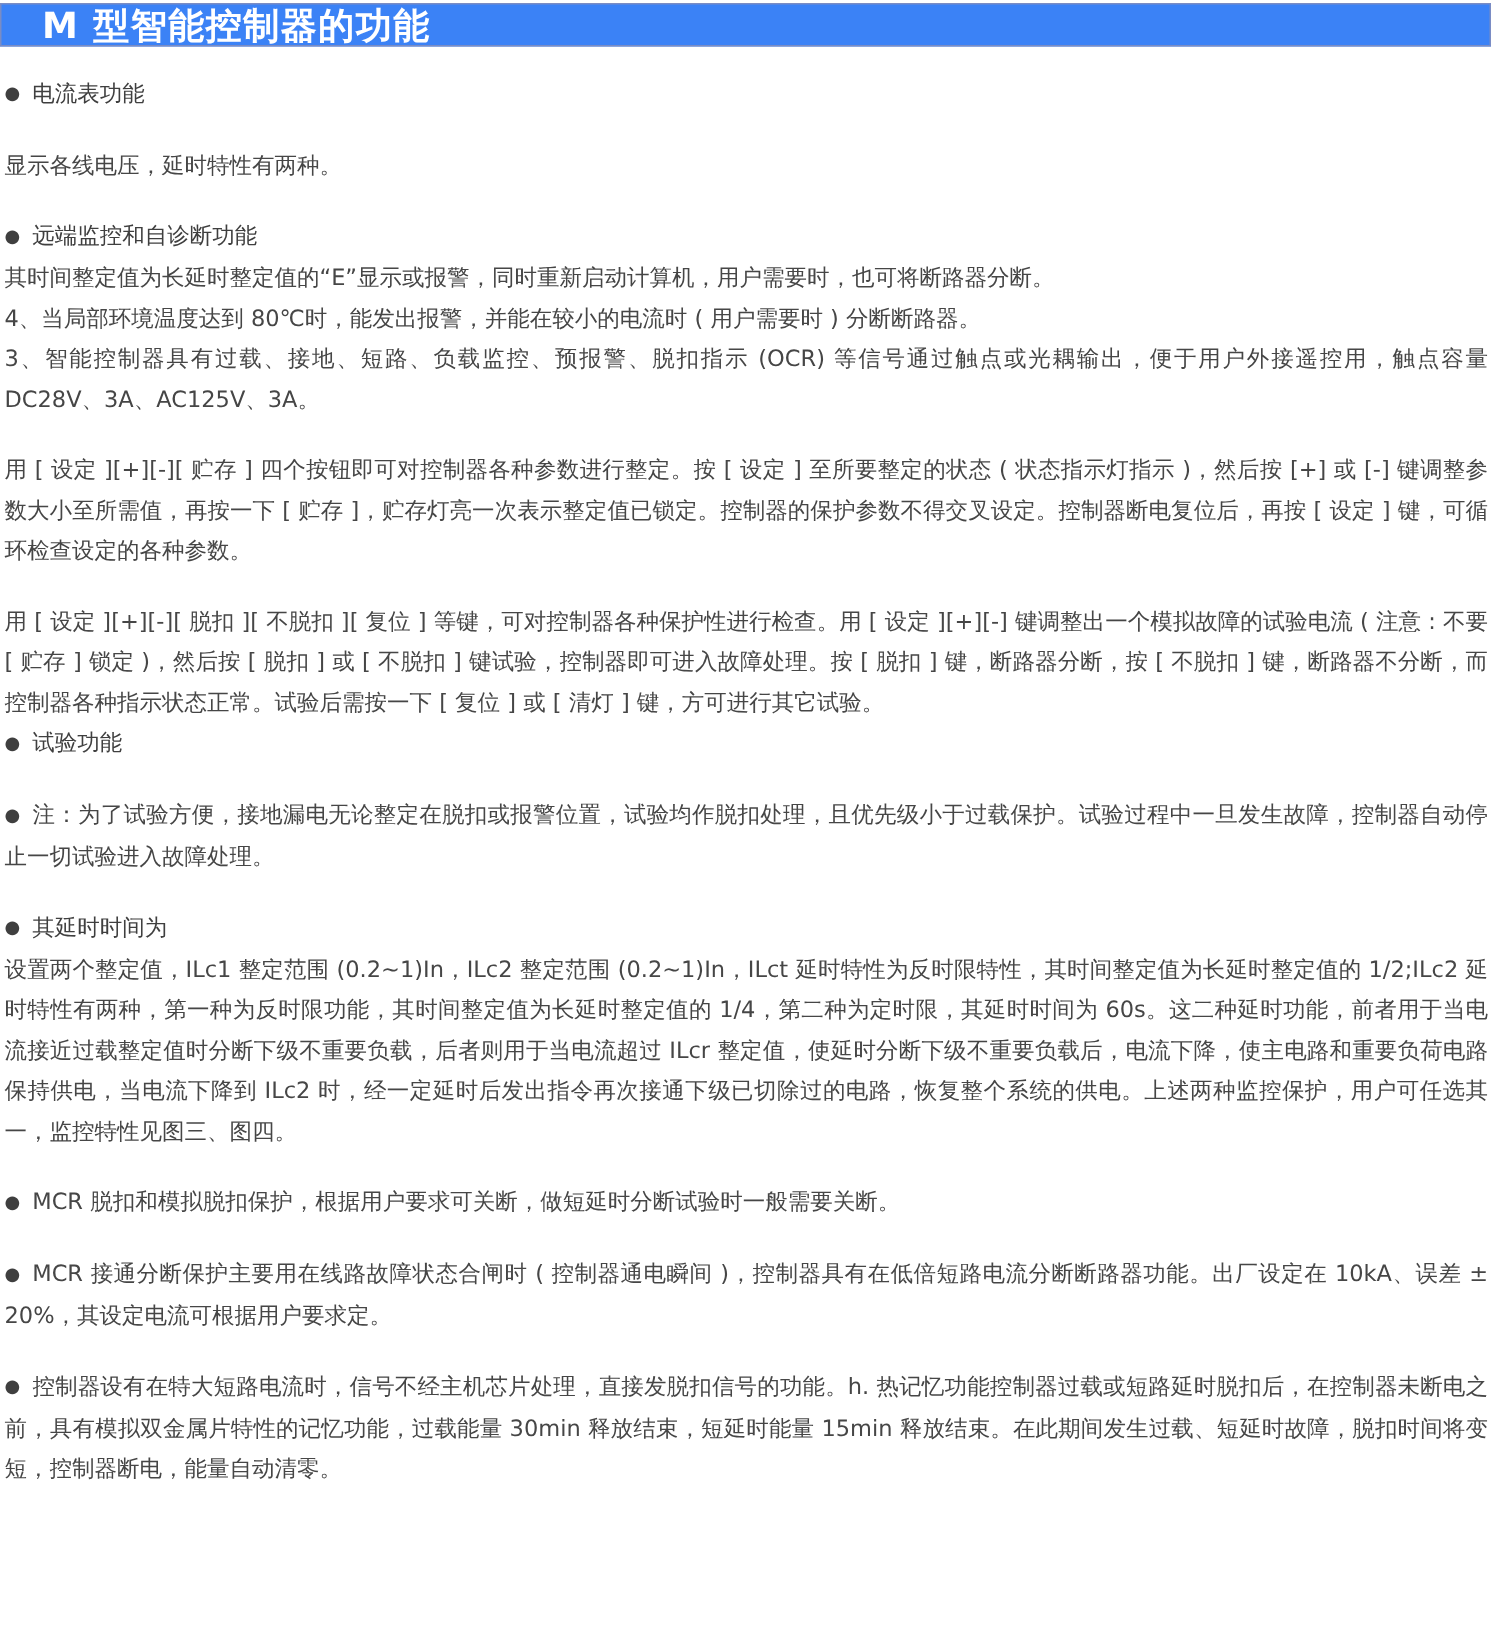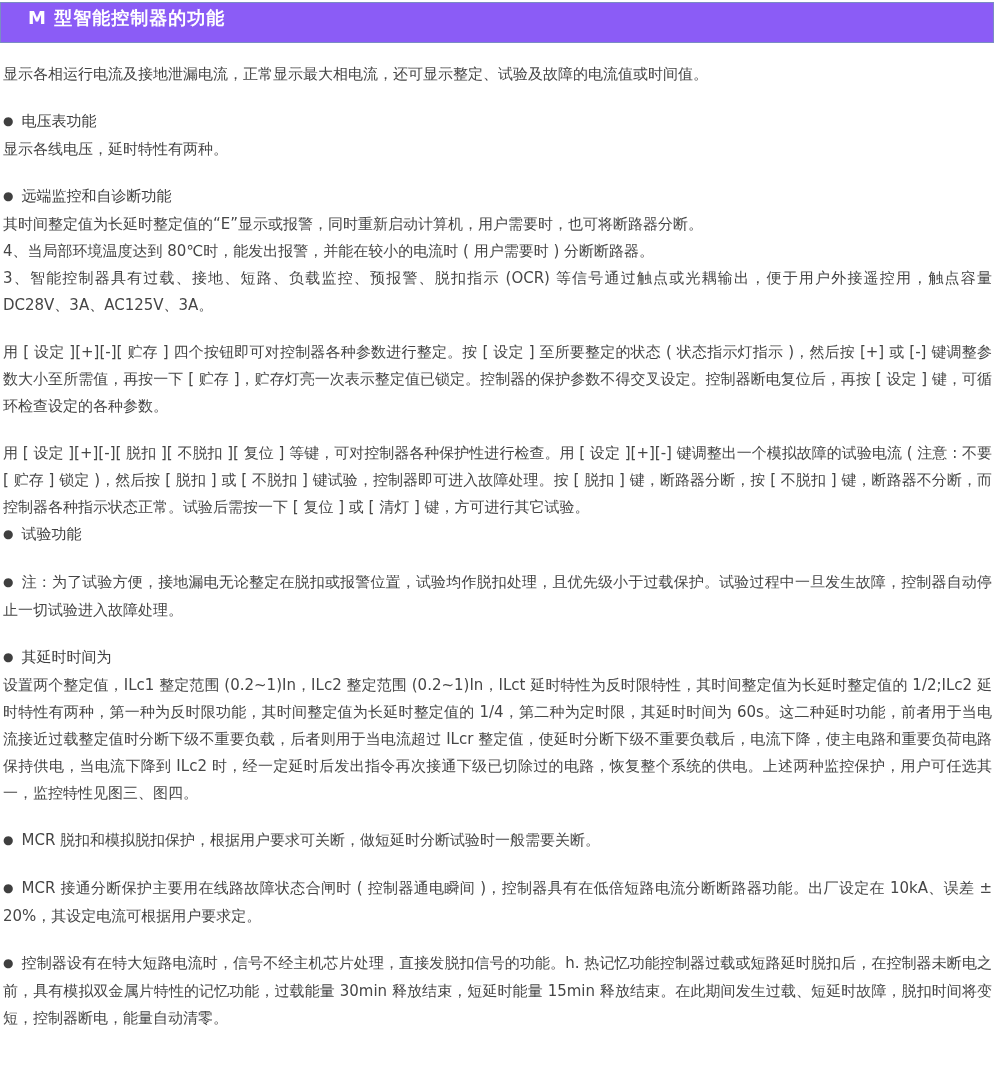--- a/index.html
+++ b/index.html
@@ -9,26 +9,26 @@
   }
   body {
     width: 1000px;
     min-height: 1085px;
     font-family: "DejaVu Sans", "Liberation Sans", sans-serif;
     color: #464646;
     -webkit-font-smoothing: antialiased;
   }
   .titlebar {
     margin: 2px 6px 0 0;
-    height: 41px;
+    height: 29px;
     line-height: 29px;
-    background: #8b5cf6;
+    background: #3b82f6;
     border: 1px solid #7a8cc4;
     color: #ffffff;
-    font-size: 18px;
+    font-size: 24px;
     font-weight: bold;
     padding-left: 27px;
     letter-spacing: 1px;
     box-sizing: border-box;
   }
   .content {
     padding: 18px 8px 16px 3px;
     font-size: 15px;
     line-height: 27px;
   }
@@ -51,24 +51,23 @@
     color: #3f3f3f;
   }
 </style>
 </head>
 <body>
 
 <header class="titlebar">M 型智能控制器的功能</header>
 
 <main class="content">
     <section class="section">
-      <p><span>显示各相运行电流及接地泄漏电流，正常显示最大相电流，还可显示整定、试验及故障的电流值或时间值。</span></p>
+      <p><span class="bullet">●</span><span class="heading-text">电流表功能</span></p>
     </section>
     <section class="section">
-      <p><span class="bullet">●</span><span class="heading-text">电压表功能</span></p>
       <p><span>显示各线电压，延时特性有两种。</span></p>
     </section>
     <section class="section">
       <p><span class="bullet">●</span><span class="heading-text">远端监控和自诊断功能</span></p>
       <p><span>其时间整定值为长延时整定值的“E”显示或报警，同时重新启动计算机，用户需要时，也可将断路器分断。</span></p>
       <p><span>4、当局部环境温度达到 80℃时，能发出报警，并能在较小的电流时 ( 用户需要时 ) 分断断路器。</span></p>
       <p><span>3、智能控制器具有过载、接地、短路、负载监控、预报警、脱扣指示 (OCR) 等信号通过触点或光耦输出，便于用户外接遥控用，触点容量 DC28V、3A、AC125V、3A。</span></p>
     </section>
     <section class="section">
       <p><span>用 [ 设定 ][+][-][ 贮存 ] 四个按钮即可对控制器各种参数进行整定。按 [ 设定 ] 至所要整定的状态 ( 状态指示灯指示 )，然后按 [+] 或 [-] 键调整参数大小至所需值，再按一下 [ 贮存 ]，贮存灯亮一次表示整定值已锁定。控制器的保护参数不得交叉设定。控制器断电复位后，再按 [ 设定 ] 键，可循环检查设定的各种参数。</span></p>

